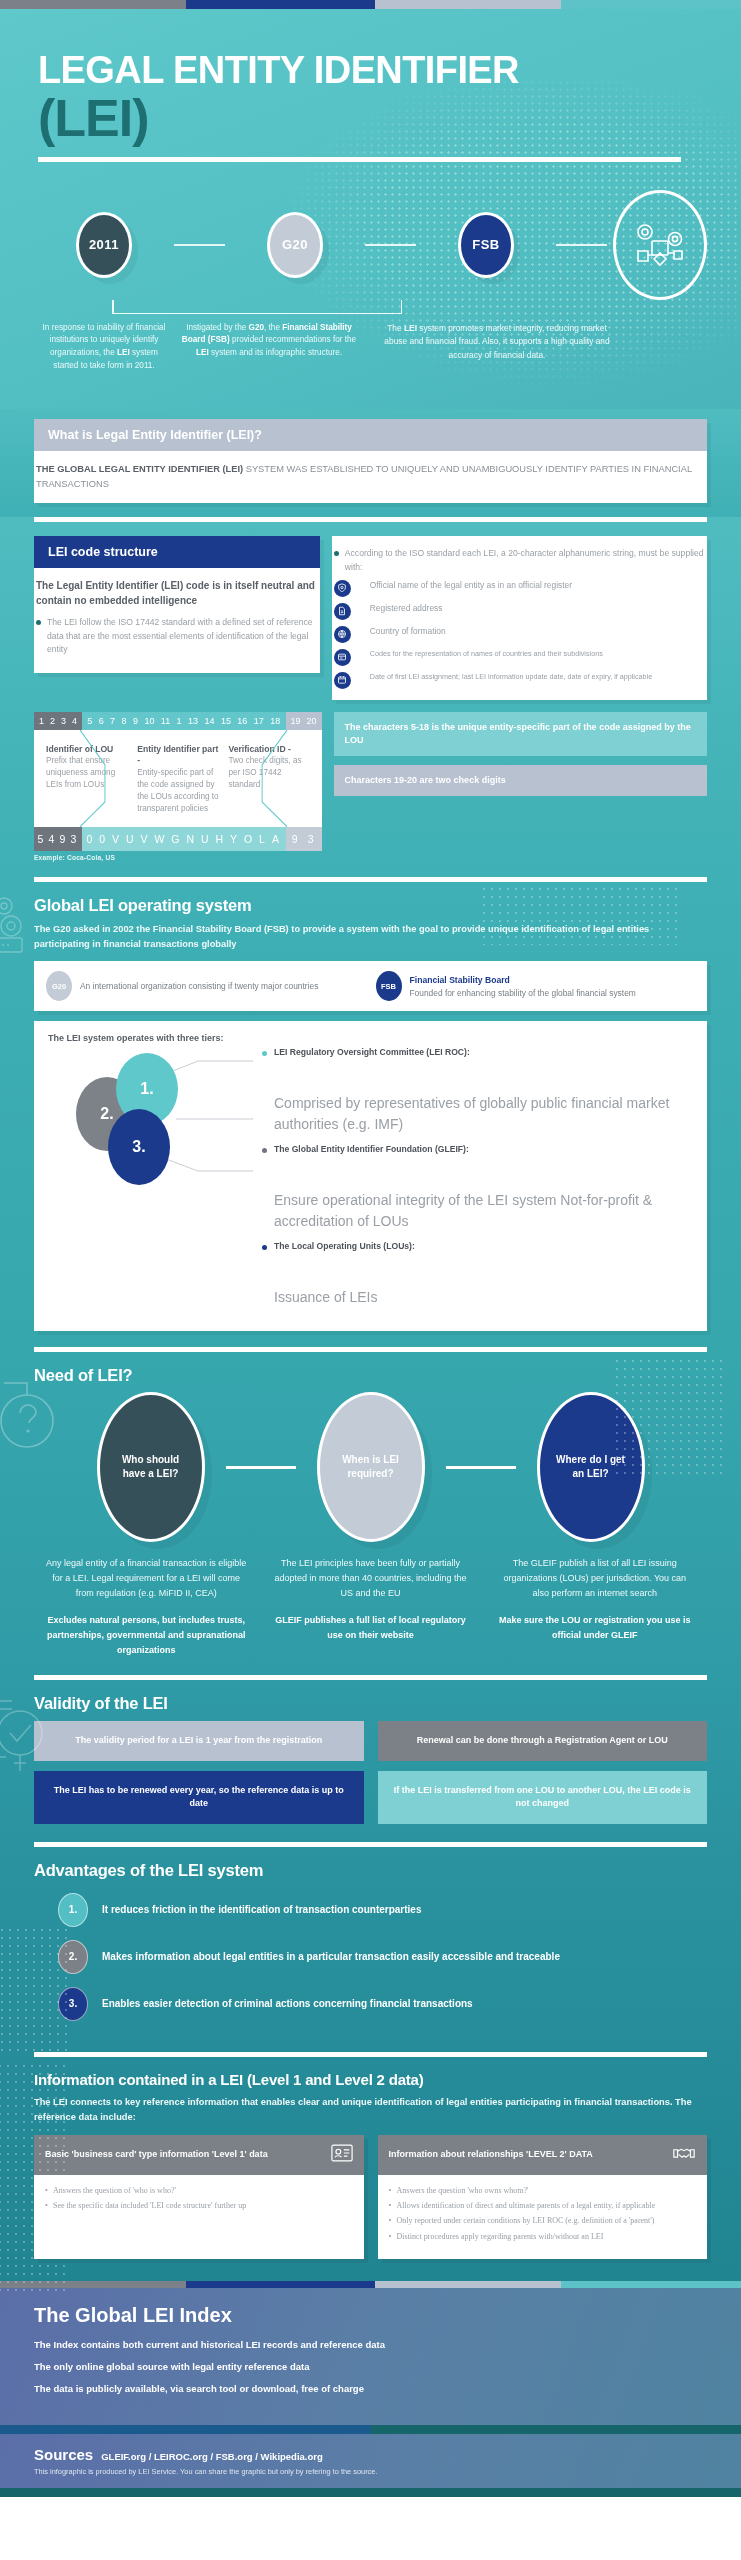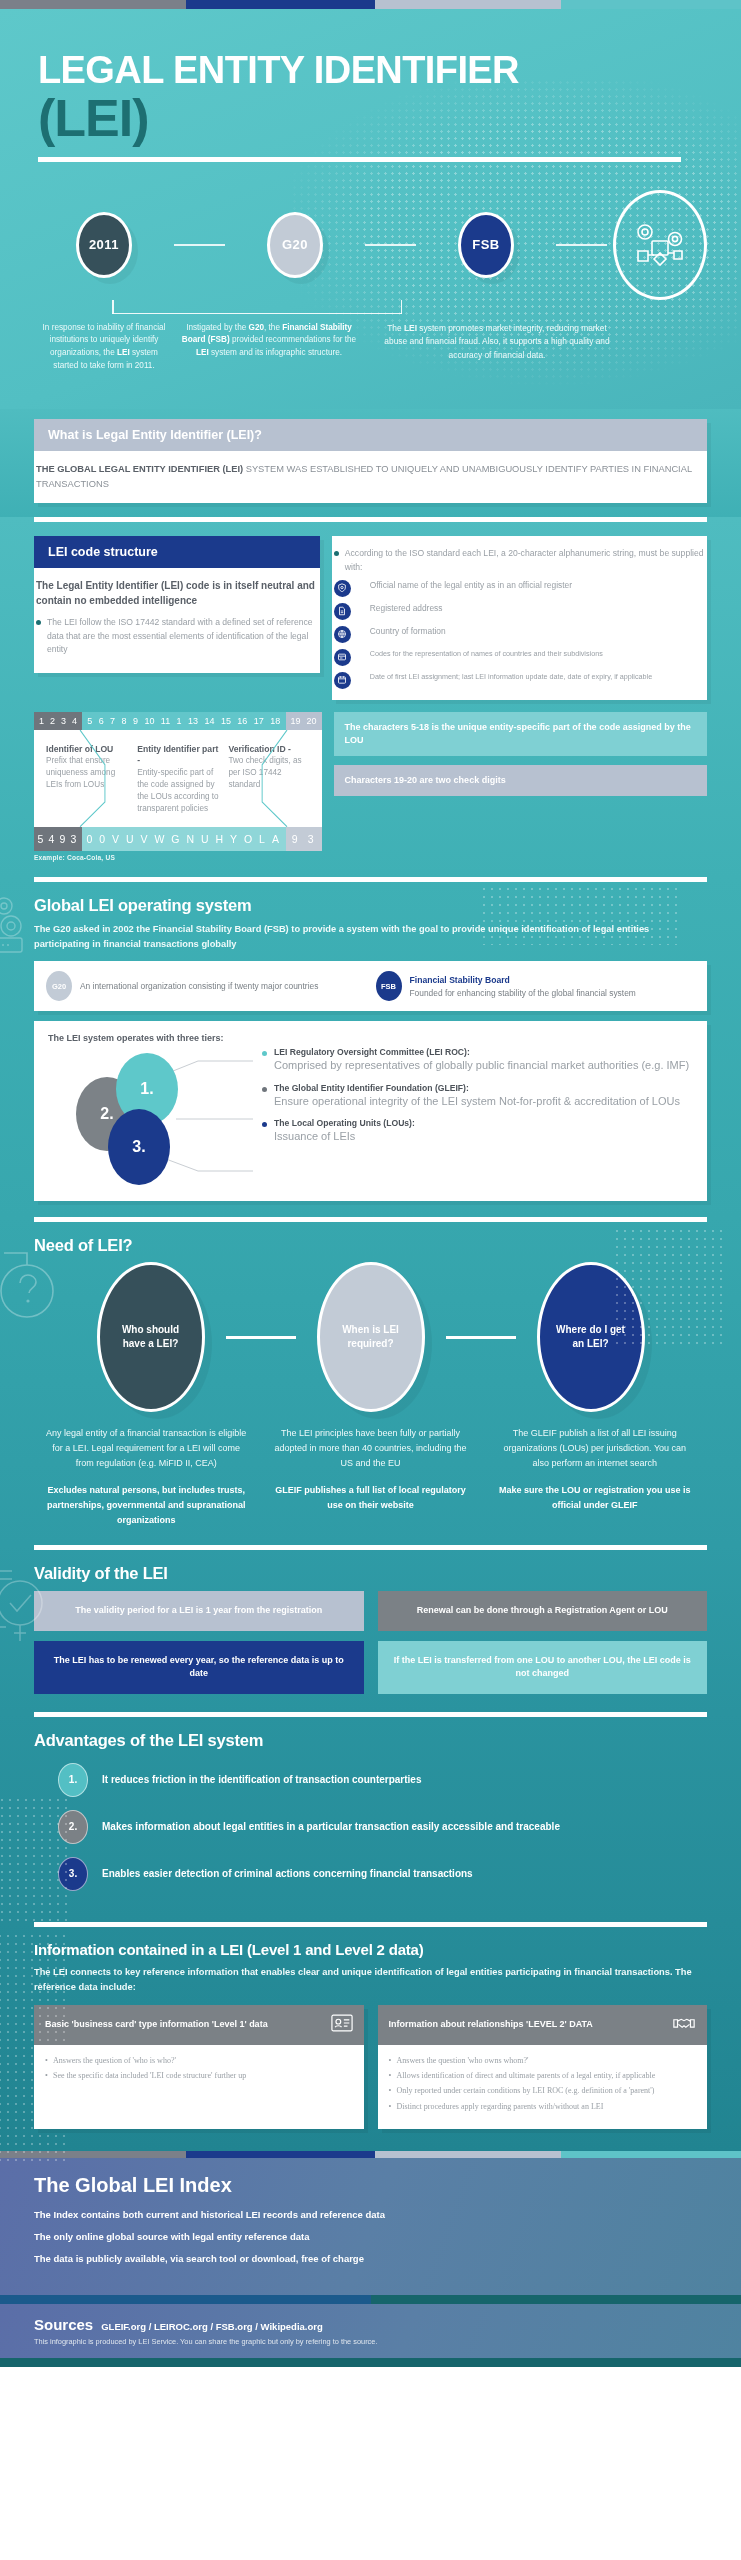--- a/index.html
+++ b/index.html
@@ -166,21 +166,21 @@
   .vc { position: absolute; border-radius: 50%; display: flex; align-items: center; justify-content: center; color: #fff; font-weight: 700; font-size: 16px; }
   .vc1 { width: 62px; height: 72px; background: #5ec8ca; left: 68px; top: 6px; z-index: 3; }
   .vc2 { width: 62px; height: 74px; background: #7c8287; left: 28px; top: 30px; z-index: 2; }
   .vc3 { width: 62px; height: 76px; background: #1b3a8c; left: 60px; top: 62px; z-index: 4; }
   .tier-lines { position: absolute; inset: 0; z-index: 1; }
   .tier-list { flex: 1 1 auto; padding-left: 4px; }
   .tier-item { display: flex; gap: 7px; margin-bottom: 9px; }
   .tier-dot { flex: 0 0 5px; width: 5px; height: 5px; border-radius: 50%; margin-top: 4px; }
   .td1 { background: #5ec8ca; } .td2 { background: #6f757c; } .td3 { background: #1b3a8c; }
   .tier-txt b { display: block; color: #4c5259; font-size: 8.6px; font-weight: 700; }
-  .tier-txt span { display: block; color: #9aa0a6; font-size: 11px; line-height: 1.5; }
+  .tier-txt span { display: block; color: #9aa0a6; font-size: 14px; line-height: 1.5; margin-top: 36px; }
 
   
   .need-circles { display: flex; align-items: center; justify-content: center; margin-top: 6px; }
   .need-node { width: 150px; display: flex; justify-content: center; }
   .need-bubble {
     width: 108px; height: 150px; border-radius: 50%; border: 3px solid #ffffff;
     display: flex; align-items: center; justify-content: center; text-align: center;
     font-size: 10px; font-weight: 700; line-height: 1.4; padding: 0 12px;
     box-shadow: 7px 7px 0 rgba(0,0,0,.05);
   }

